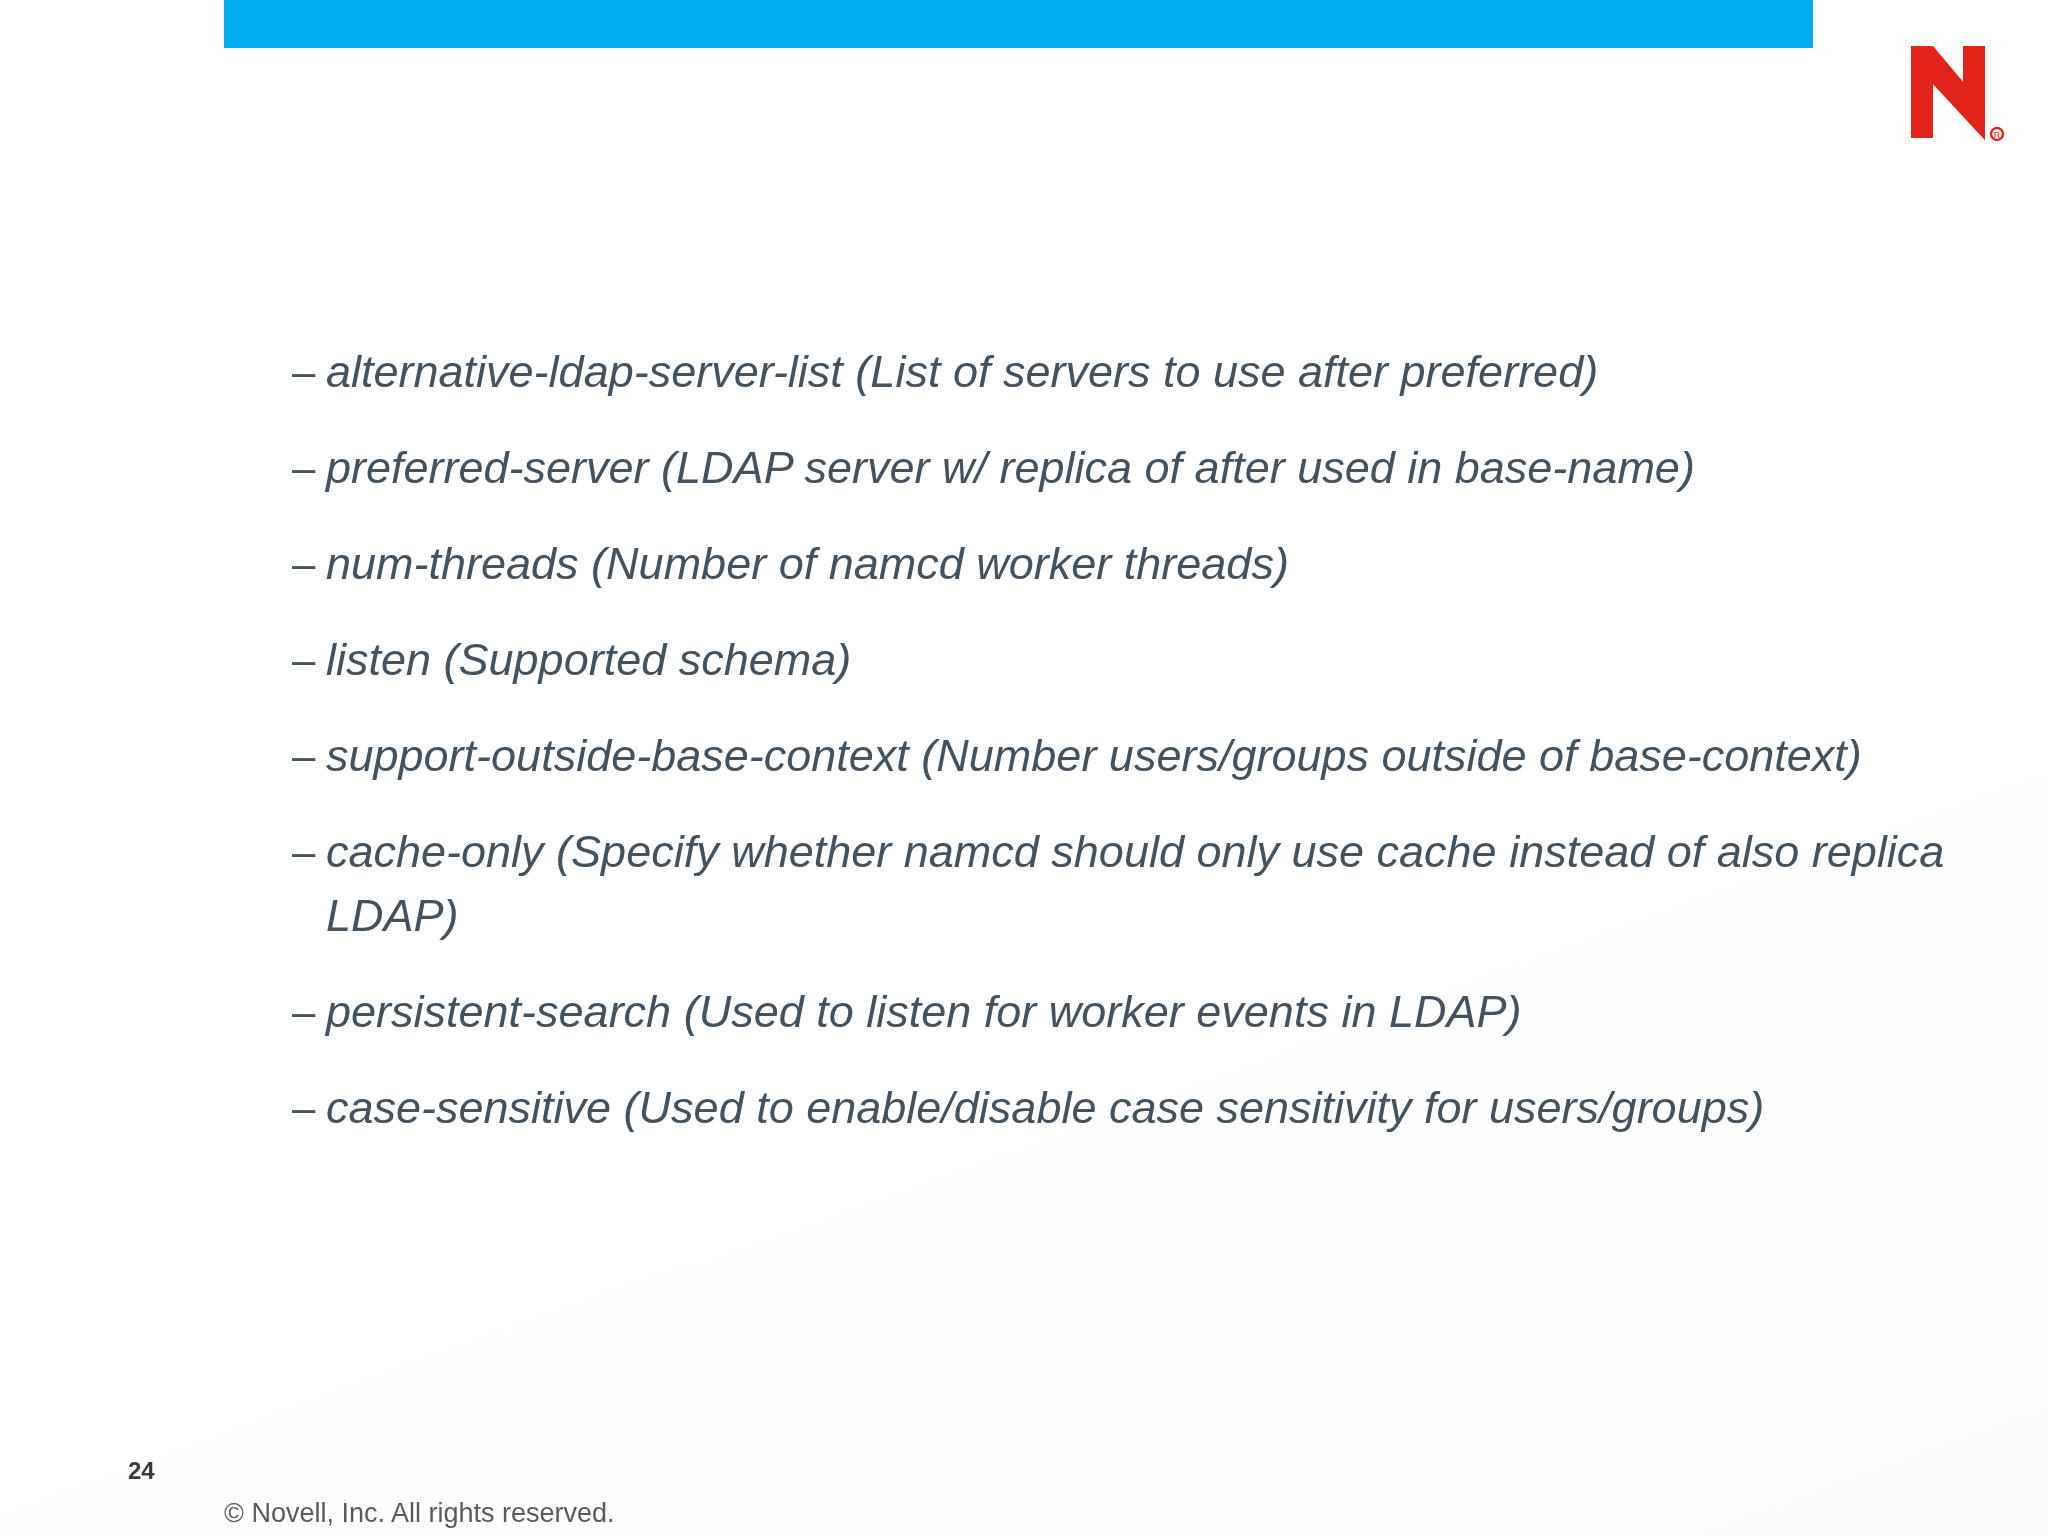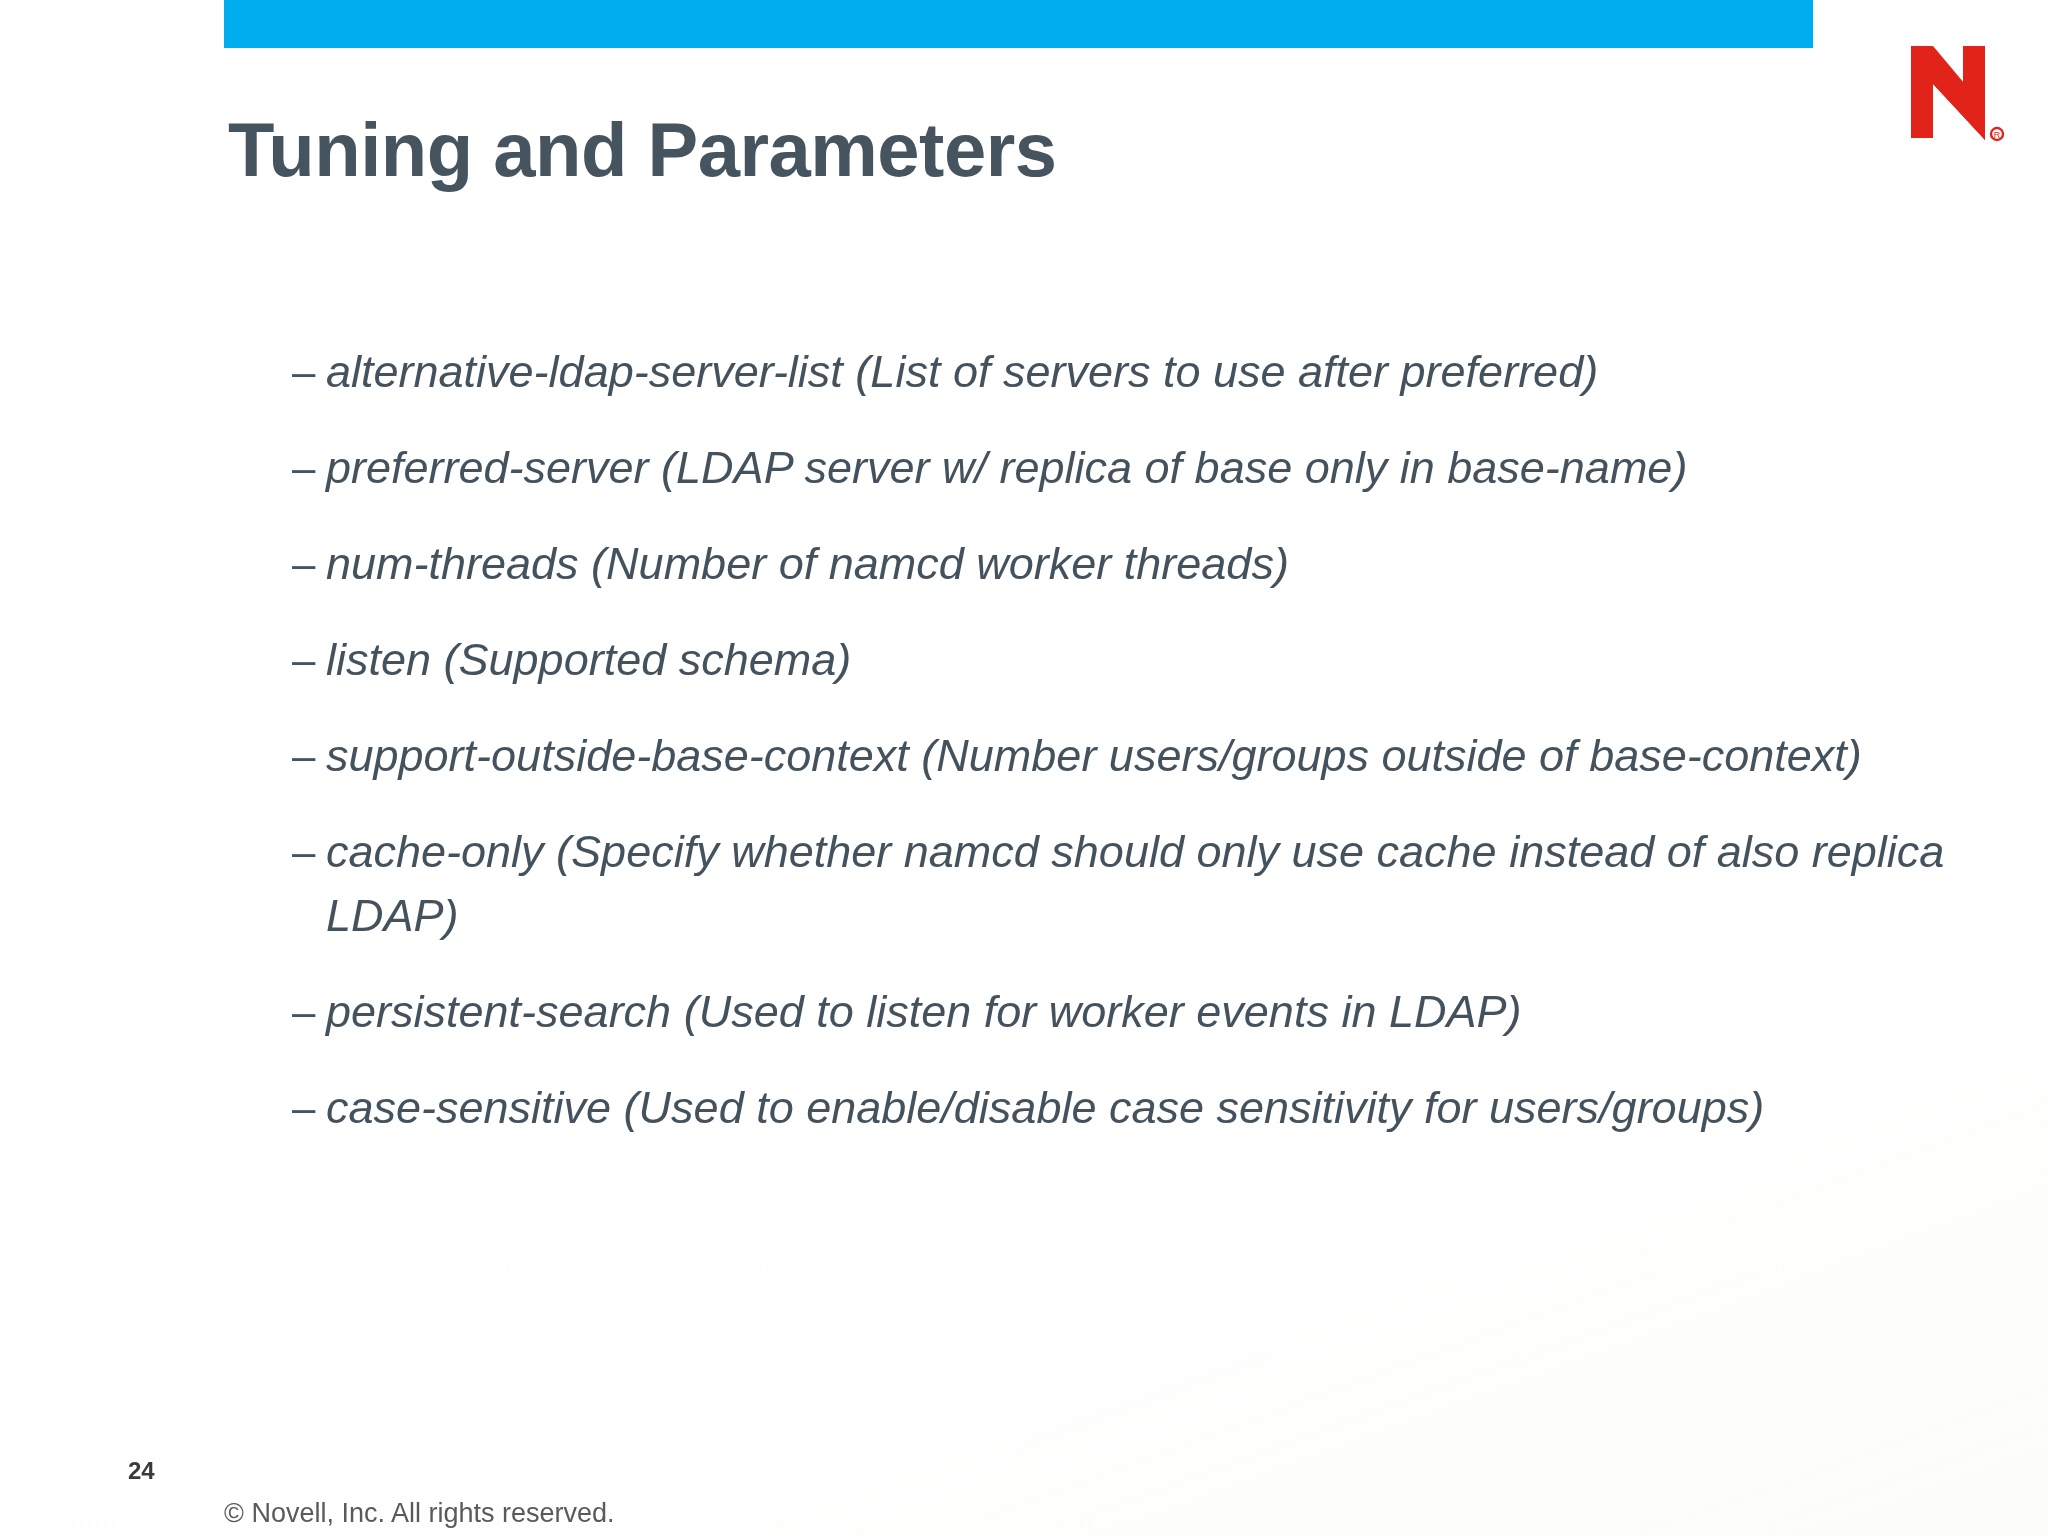--- a/index.html
+++ b/index.html
@@ -111,32 +111,31 @@
 
   <div class="logo">
     <svg width="110" height="106" viewBox="0 0 110 106" xmlns="http://www.w3.org/2000/svg">
       <polygon points="6,6 6,98 28,98 28,44 80,100 80,100 80,6 58,6 58,60 10,6" fill="#E2231A"></polygon>
       <polygon points="6,6 28,6 80,68 80,100 6,20" fill="#E2231A"></polygon>
       <circle cx="92" cy="94" r="6" fill="none" stroke="#E2231A" stroke-width="2.4"></circle>
       <text x="92" y="98" font-family="'Liberation Sans', sans-serif" font-size="9" fill="#E2231A" text-anchor="middle">R</text>
     </svg>
   </div>
 
-  <div class="slide-title">Tuning and Parameters</div>
 
   <div class="body-list">
 
     <div class="bullet-row">
       <span class="bullet-marker">–</span>
       <span class="bullet-text">alternative-ldap-server-list (List of servers to use after preferred)</span>
     </div>
 
     <div class="bullet-row">
       <span class="bullet-marker">–</span>
-      <span class="bullet-text">preferred-server (LDAP server w/ replica of base only in base-name)</span>
+      <span class="bullet-text">preferred-server (LDAP server w/ replica of after used in base-name)</span>
     </div>
 
     <div class="bullet-row">
       <span class="bullet-marker">–</span>
       <span class="bullet-text">num-threads (Number of namcd worker threads)</span>
     </div>
 
     <div class="bullet-row">
       <span class="bullet-marker">–</span>
       <span class="bullet-text">listen (Supported schema)</span>

